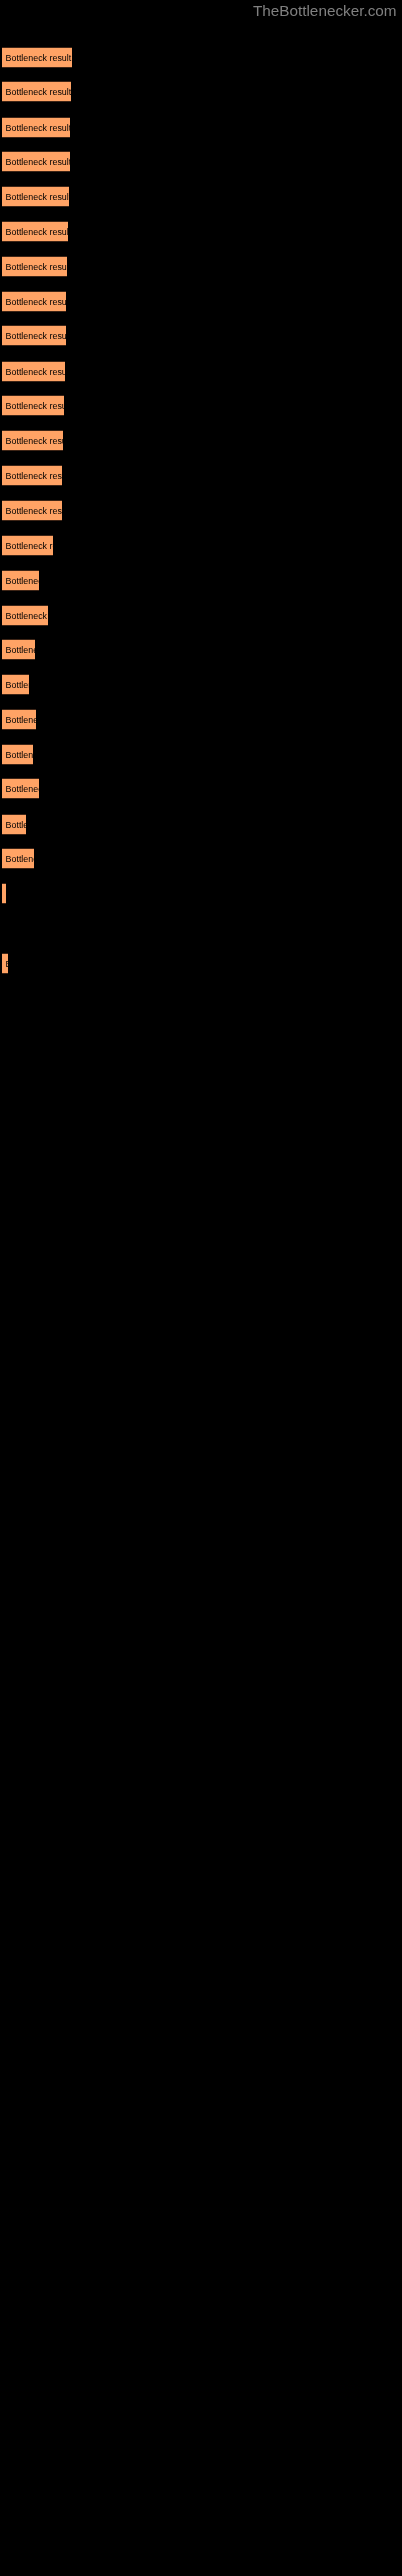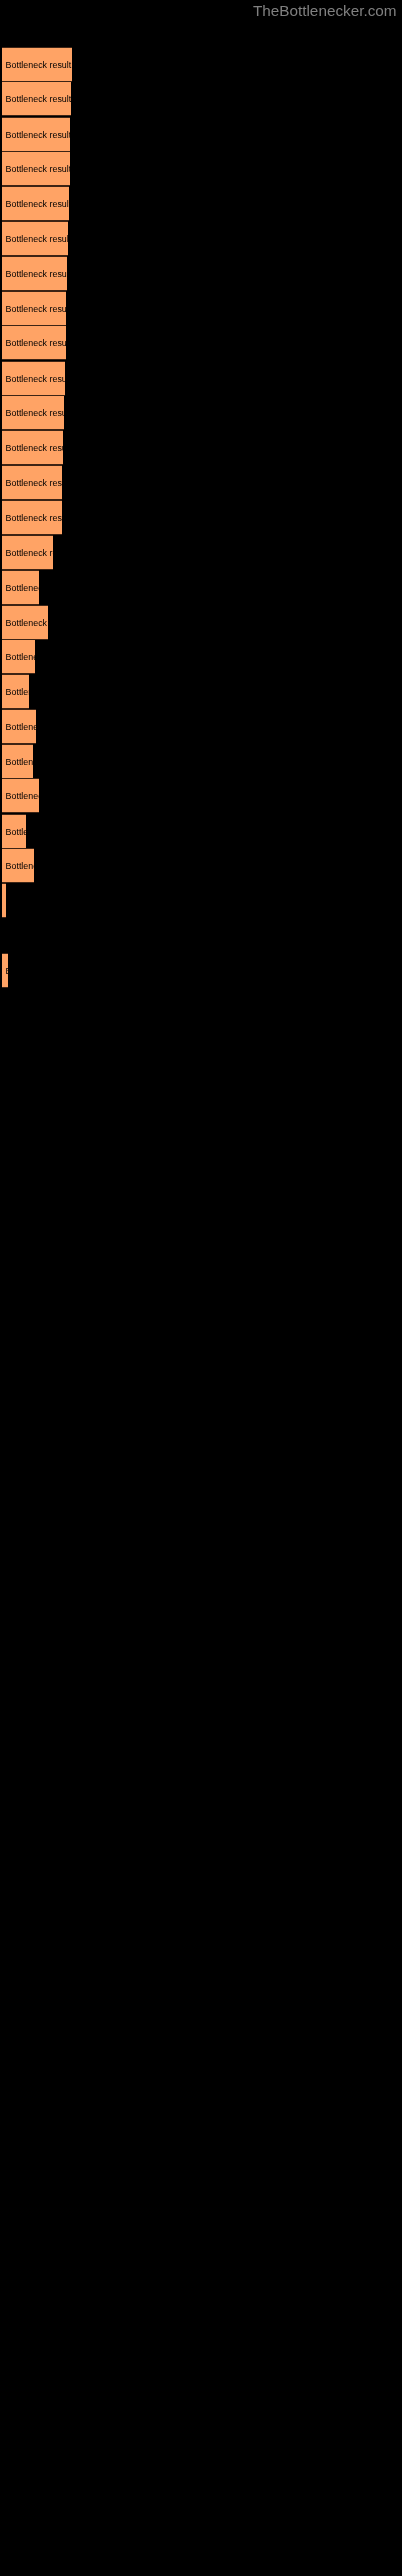--- a/index.html
+++ b/index.html
@@ -36,21 +36,21 @@
   }
 
   .bar-row {
     position: absolute;
     left: 2.4px;
     height: 19.3px;
   }
 
   .bar {
     position: relative;
-    height: 35px;
+    height: 21px;
     box-sizing: border-box;
     background: #ffa365;
     border-top: 0.8px solid #3d2415;
     border-bottom: 0.8px solid #3d2415;
     overflow: hidden;
   }
 
   .bar-label {
     position: absolute;
     left: 3.2px;

